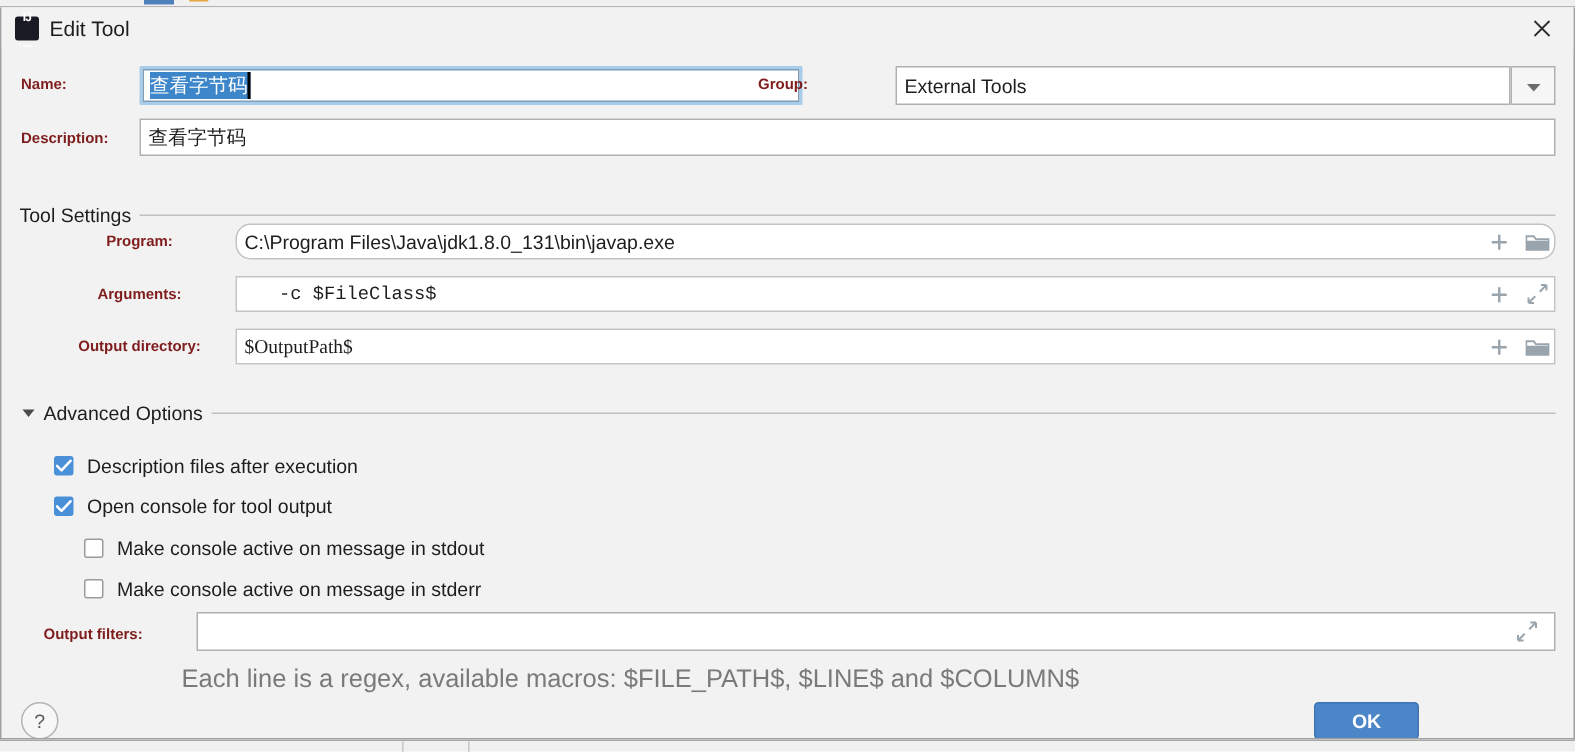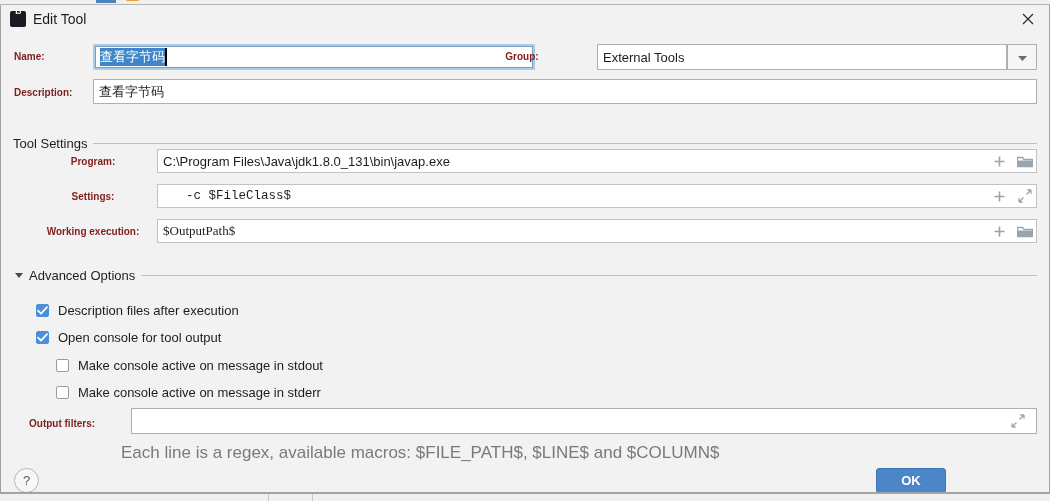--- a/index.html
+++ b/index.html
@@ -360,56 +360,56 @@
   <div class="field" style="left:92px; top:74px; width:944px; height:25px;">
     <span class="val">查看字节码</span>
   </div>
 
   <div class="grp" style="left:12px; top:130px; width:1024px;">
     <span class="grp-title">Tool Settings</span>
     <span class="grp-line"></span>
   </div>
 
   <div class="lbl right" style="left:32px; top:149px; width:120px;">Program:</div>
-  <div class="field disabledish" style="left:156px; top:144px; width:880px; height:24px;">
+  <div class="field disabledish" style="left:156px; top:144px; width:880px; height:24px;border-radius:10px;">
     <span class="val">C:\Program Files\Java\jdk1.8.0_131\bin\javap.exe</span>
   </div>
   <div class="fld-icons" style="left:990px; top:148px;">
     <span class="icon-btn">
       <svg width="13" height="13" viewBox="0 0 13 13" aria-hidden="true">
         <path d="M6.5 1.5 V11.5 M1.5 6.5 H11.5" stroke="#9aa4ad" stroke-width="1.6" fill="none"></path>
       </svg>
     </span>
     <span class="icon-btn">
       <svg width="16" height="13" viewBox="0 0 16 13" aria-hidden="true">
         <path d="M0.5 2.5 h5 l1.5 2 h8.5 v7 h-15 z" fill="none" stroke="#9aa4ad" stroke-width="1.3"></path>
         <path d="M1 5.5 h14 v6 h-14 z" fill="#9aa4ad"></path>
       </svg>
     </span>
   </div>
 
-  <div class="lbl right" style="left:32px; top:184px; width:120px;">Settings:</div>
+  <div class="lbl right" style="left:32px; top:184px; width:120px;">Arguments:</div>
   <div class="field disabledish mono" style="left:156px; top:179px; width:880px; height:24px;">
     <span class="val">-c $FileClass$</span>
   </div>
   <div class="fld-icons" style="left:990px; top:183px;">
     <span class="icon-btn">
       <svg width="13" height="13" viewBox="0 0 13 13" aria-hidden="true">
         <path d="M6.5 1.5 V11.5 M1.5 6.5 H11.5" stroke="#9aa4ad" stroke-width="1.6" fill="none"></path>
       </svg>
     </span>
     <span class="icon-btn">
       <svg width="14" height="14" viewBox="0 0 14 14" aria-hidden="true">
         <path d="M8.5 5.5 L13 1 M13 1 H9.3 M13 1 V4.7" stroke="#9aa4ad" stroke-width="1.3" fill="none"></path>
         <path d="M5.5 8.5 L1 13 M1 13 H4.7 M1 13 V9.3" stroke="#9aa4ad" stroke-width="1.3" fill="none"></path>
       </svg>
     </span>
   </div>
 
-  <div class="lbl right" style="left:32px; top:219px; width:120px;">Working execution:</div>
+  <div class="lbl right" style="left:32px; top:219px; width:120px;">Output directory:</div>
   <div class="field disabledish" style="left:156px; top:214px; width:880px; height:24px;font-family:Liberation Serif, serif;">
     <span class="val">$OutputPath$</span>
   </div>
   <div class="fld-icons" style="left:990px; top:218px;">
     <span class="icon-btn">
       <svg width="13" height="13" viewBox="0 0 13 13" aria-hidden="true">
         <path d="M6.5 1.5 V11.5 M1.5 6.5 H11.5" stroke="#9aa4ad" stroke-width="1.6" fill="none"></path>
       </svg>
     </span>
     <span class="icon-btn">

